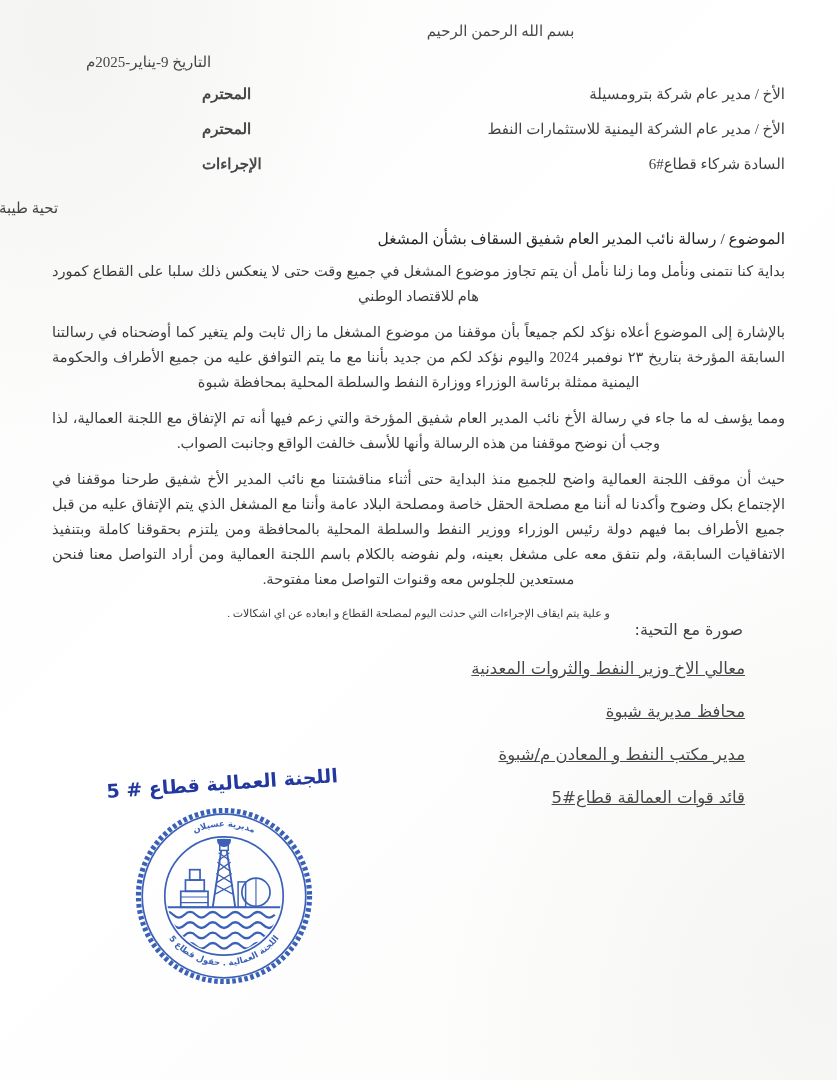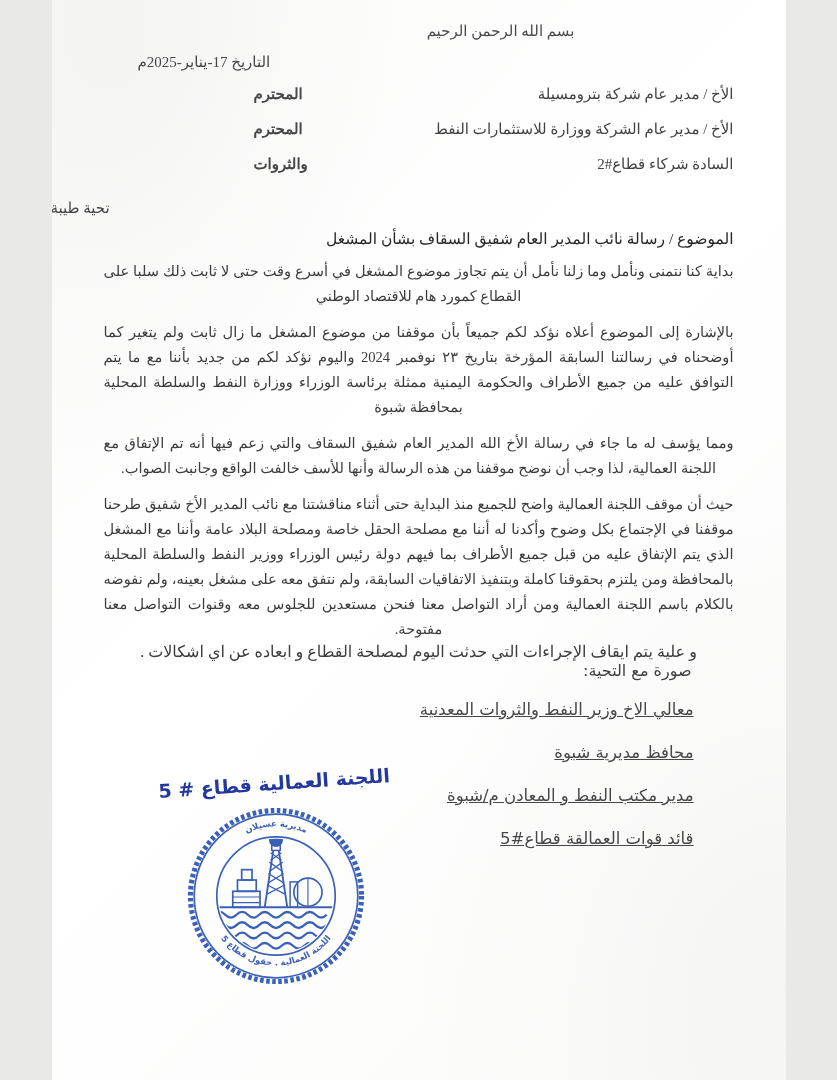--- a/index.html
+++ b/index.html
@@ -1,18 +1,18 @@
 <!DOCTYPE html>
 <html lang="ar" dir="rtl"><head>
 <meta charset="utf-8">
 <style>
   html,body{margin:0;padding:0;background:#e9e9e7;}
   .page{
     position:relative;
-    width:734px;height:1080px;
+    width:837px;height:1080px;
     margin:0 auto;
     box-sizing:border-box;
     padding:22px 52px 0;
     direction:rtl;
     background:
       radial-gradient(ellipse at 8% 4%, rgba(120,120,120,.06), rgba(0,0,0,0) 30%),
       radial-gradient(ellipse at 97% 90%, rgba(120,120,120,.05), rgba(0,0,0,0) 35%),
       linear-gradient(135deg,#fbfbfa 0%,#ffffff 45%,#fbfbfa 100%);
     font-family:"DejaVu Sans",sans-serif;
     color:#3e3e3e;
@@ -42,21 +42,21 @@
     margin-top:13px;text-align:right;padding-left:40px;
     font-weight:normal;font-size:15.5px;color:#262626;
   }
   .para{
     margin-top:11px;
     font-size:14.6px;line-height:25px;color:#3c3c3c;
     text-align:justify;text-align-last:center;
     text-justify:inter-word;
   }
   .closing{
-    text-align:center;font-size:16px;color:#3c3c3c;
+    margin-top:15px;text-align:center;font-size:11px;color:#3c3c3c;
   }
   .cc-title{
     text-align:right;padding-right:42px;
     font-size:16px;color:#3f3f3f;
   }
   .cc-list{margin-top:18px;padding-right:40px;}
   .cc-item{
     text-align:right;font-size:16.5px;line-height:24px;
     margin-bottom:19px;color:#474747;
     font-family:"DejaVu Sans",sans-serif;
@@ -75,44 +75,44 @@
   .stamp-svg{position:absolute;left:34px;top:32px;opacity:.93;}
   .stamp-text{font-size:9px;font-weight:bold;}
 </style>
 </head>
 <body>
 
 <div class="page">
 
   <div class="basmala serifish">بسم الله الرحمن الرحيم</div>
 
-  <div class="date-row serifish">التاريخ 17-يناير-2025م</div>
+  <div class="date-row serifish">التاريخ 9-يناير-2025م</div>
 
   <div class="recipients">
     <div class="addr-row serifish">
       <span class="addr-name">الأخ / مدير عام شركة بترومسيلة</span>
       <span class="addr-hon">المحترم</span>
     </div>
     <div class="addr-row serifish">
-      <span class="addr-name">الأخ / مدير عام الشركة ووزارة للاستثمارات النفط</span>
+      <span class="addr-name">الأخ / مدير عام الشركة اليمنية للاستثمارات النفط</span>
       <span class="addr-hon">المحترم</span>
     </div>
     <div class="addr-row serifish">
-      <span class="addr-name">السادة شركاء قطاع#2</span>
-      <span class="addr-hon">والثروات</span>
+      <span class="addr-name">السادة شركاء قطاع#6</span>
+      <span class="addr-hon">الإجراءات</span>
     </div>
   </div>
 
   <div class="greeting serifish">تحية طيبة</div>
 
   <div class="subject serifish">الموضوع / رسالة نائب المدير العام شفيق السقاف بشأن المشغل</div>
 
-  <div class="para serifish">بداية كنا نتمنى ونأمل وما زلنا نأمل أن يتم تجاوز موضوع المشغل في أسرع وقت حتى لا ثابت ذلك سلبا على القطاع كمورد هام للاقتصاد الوطني</div>
+  <div class="para serifish">بداية كنا نتمنى ونأمل وما زلنا نأمل أن يتم تجاوز موضوع المشغل في جميع وقت حتى لا ينعكس ذلك سلبا على القطاع كمورد هام للاقتصاد الوطني</div>
   <div class="para serifish">بالإشارة إلى الموضوع أعلاه نؤكد لكم جميعاً بأن موقفنا من موضوع المشغل ما زال ثابت ولم يتغير كما أوضحناه في رسالتنا السابقة المؤرخة بتاريخ ٢٣ نوفمبر 2024 واليوم نؤكد لكم من جديد بأننا مع ما يتم التوافق عليه من جميع الأطراف والحكومة اليمنية ممثلة برئاسة الوزراء ووزارة النفط والسلطة المحلية بمحافظة شبوة</div>
-  <div class="para serifish">ومما يؤسف له ما جاء في رسالة الأخ الله المدير العام شفيق السقاف والتي زعم فيها أنه تم الإتفاق مع اللجنة العمالية، لذا وجب أن نوضح موقفنا من هذه الرسالة وأنها للأسف خالفت الواقع وجانبت الصواب.</div>
+  <div class="para serifish">ومما يؤسف له ما جاء في رسالة الأخ نائب المدير العام شفيق المؤرخة والتي زعم فيها أنه تم الإتفاق مع اللجنة العمالية، لذا وجب أن نوضح موقفنا من هذه الرسالة وأنها للأسف خالفت الواقع وجانبت الصواب.</div>
   <div class="para serifish">حيث أن موقف اللجنة العمالية واضح للجميع منذ البداية حتى أثناء مناقشتنا مع نائب المدير الأخ شفيق طرحنا موقفنا في الإجتماع بكل وضوح وأكدنا له أننا مع مصلحة الحقل خاصة ومصلحة البلاد عامة وأننا مع المشغل الذي يتم الإتفاق عليه من قبل جميع الأطراف بما فيهم دولة رئيس الوزراء ووزير النفط والسلطة المحلية بالمحافظة ومن يلتزم بحقوقنا كاملة وبتنفيذ الاتفاقيات السابقة، ولم نتفق معه على مشغل بعينه، ولم نفوضه بالكلام باسم اللجنة العمالية ومن أراد التواصل معنا فنحن مستعدين للجلوس معه وقنوات التواصل معنا مفتوحة.</div>
 
   <div class="closing serifish">و علية يتم ايقاف الإجراءات التي حدثت اليوم لمصلحة القطاع و ابعاده عن اي اشكالات .</div>
 
   <div class="cc-title">صورة مع التحية:</div>
 
   <div class="cc-list">
     <div class="cc-item">معالي الاخ وزير النفط والثروات المعدنية</div>
     <div class="cc-item">محافظ مديرية شبوة</div>
     <div class="cc-item">مدير مكتب النفط و المعادن م/شبوة</div>

